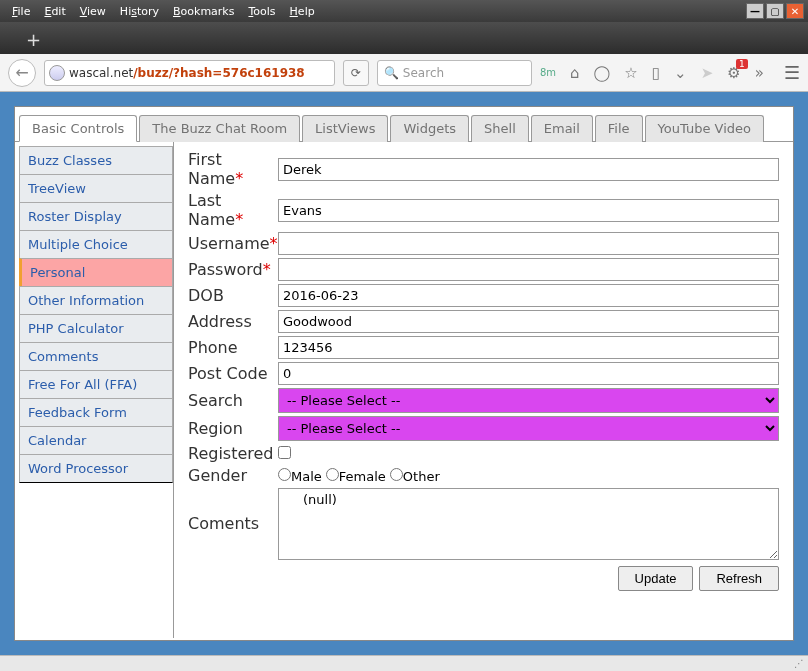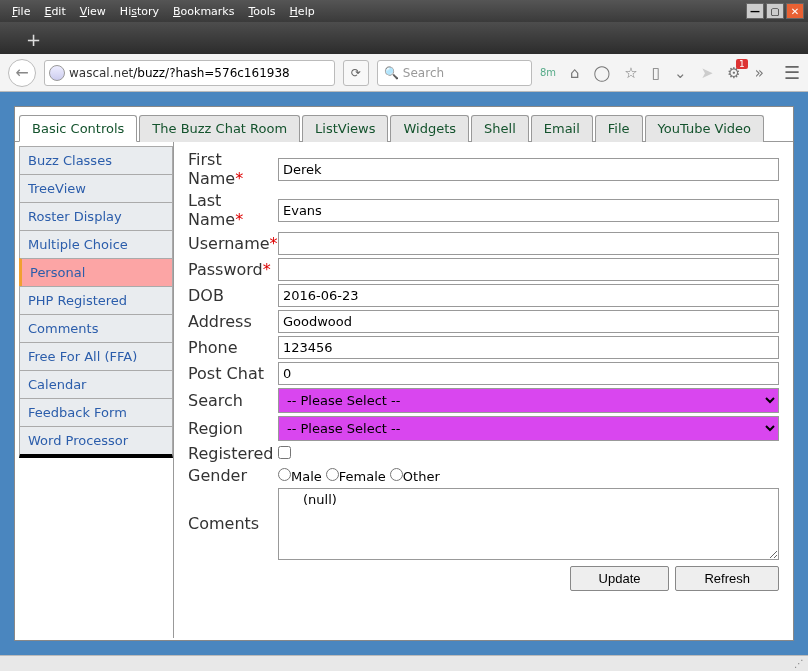--- a/index.html
+++ b/index.html
@@ -21,58 +21,58 @@
 .tab-close { color: #888; font-size: 13px; margin-left: auto; }
 .new-tab { color: #ddd; font-size: 18px; margin-left: 8px; margin-bottom: 4px; }
 
 
 .toolbar { background: #f4f4f4; border-bottom: 1px solid #bbb; height: 38px; display: flex; align-items: center; padding: 0 8px; gap: 8px; }
 .nav-back { width: 28px; height: 28px; border: 1px solid #bbb; border-radius: 50%; display:flex; align-items:center; justify-content:center; color:#888; font-size:16px; background:#fff; }
 .url-box, .search-box { display: flex; align-items: center; border: 1px solid #bbb; background: #fff; height: 26px; border-radius: 3px; }
 .url-box { flex: 1; padding: 0 4px; gap: 4px; }
 .url-box .globe { width:16px; height:16px; border:1px solid #999; border-radius:50%; background: linear-gradient(#eef, #cce); }
 .url-text { font-size: 12px; color: #333; flex:1; }
-.url-text .gray { color: #000000; }
+.url-text .gray { color: #c2410c; font-weight: bold; }
 .reload-btn { width: 26px; height: 26px; border:1px solid #bbb; border-radius:3px; display:flex;align-items:center;justify-content:center;color:#666;background:#f8f8f8; }
 .search-box { width: 155px; padding: 0 6px; gap: 4px; color:#999; }
 .toolbar-icons { display:flex; align-items:center; gap: 14px; color:#777; font-size:15px; }
 .toolbar-icons .item { position:relative;text-align:center; }
 .badge { position:absolute; top:-5px; right:-7px; background:#d33; color:#fff; font-size:9px; padding:0 3px; border-radius:2px; }
 .menu-btn { font-size: 18px; color:#666; margin-left: 6px; }
 
 
 .page-bg { background: #4a86bf; padding: 14px; height: calc(671px - 22px - 32px - 38px - 16px); }
 .page-card { background: #fff; border: 1px solid #888; height: 100%; padding: 0; position:relative; }
 
 
 .top-tabs { display: flex; padding-left: 4px; padding-top: 8px; }
-.top-tab { border: 1px solid #999; background: #e6e6e6; padding: 5px 12px; font-size: 13px; color: #14532d; margin-right: 2px; border-bottom: none; border-radius: 3px 3px 0 0; cursor:pointer; }
+.top-tab { border: 1px solid #999; background: #e6e6e6; padding: 5px 12px; font-size: 13px; color: #737373; margin-right: 2px; border-bottom: none; border-radius: 3px 3px 0 0; cursor:pointer; }
 .top-tab.active { background: #fff; border-bottom: 1px solid #fff; position:relative; z-index:2; }
 
 
 .content-row { display: flex; border-top: 1px solid #999; margin-top:-1px; height: calc(100% - 36px); }
 
 
 .sidebar { width: 158px; padding: 4px 0 4px 4px; }
 .sidebar-item { border: 1px solid #aaa; background: #e9ecef; padding: 6px 8px; font-size: 13px; color: #2b5dab; margin-bottom: 0; border-bottom: none; cursor:pointer; }
-.sidebar-item:last-child { border-bottom: 4px solid #000000; }
+.sidebar-item:last-child { border-bottom: 1px solid #000000; }
 .sidebar-item.active { background: #fca5a5; border-left: 3px solid #f0a030; }
 
 
 .form-panel { flex:1; border-left: 1px solid #999; padding: 8px 14px; overflow:auto; }
 .form-row { display:flex; align-items:center; margin-bottom: 3px; }
 .form-label { width: 90px; font-size: 16px; color: #333; }
 .req { color: #d00; }
 .form-row input[type=text], .form-row input[type=password], .form-row select, .form-row textarea {
   flex:1; border:1px solid #999; padding: 3px 4px; font-size: 13px; font-family: inherit; background:#fff;
 }
 .form-row select { background: #d946ef; }
 .form-row textarea { height: 72px; resize: both; padding-left: 24px; }
 .form-buttons { display:flex; justify-content:flex-end; gap:6px; margin-top: 6px; }
-.form-buttons button { border:1px solid #888; background:#eee; padding: 4px 28px; font-size:13px; border-radius:2px; cursor:pointer; }
+.form-buttons button { border:1px solid #888; background:#eee; padding: 4px 16px; font-size:13px; border-radius:2px; cursor:pointer; }
 .radio-group { display:flex; gap: 4px; align-items:center; font-size:13px; }
 
 .statusbar { height:16px; background:#e8e8e8; border-top:1px solid #bbb; display:flex; justify-content:flex-end; align-items:center; padding-right:4px; color:#888; font-size:10px; }
 </style>
 </head>
 <body>
 
 <div class="titlebar">
   <div class="menubar">
     <span><u>F</u>ile</span>
@@ -133,25 +133,26 @@
         <div class="top-tab">File</div>
         <div class="top-tab">YouTube Video</div>
       </div>
     <div class="content-row">
       <div class="sidebar" id="sidebar">
           <div class="sidebar-item">Buzz Classes</div>
           <div class="sidebar-item">TreeView</div>
           <div class="sidebar-item">Roster Display</div>
           <div class="sidebar-item">Multiple Choice</div>
           <div class="sidebar-item active">Personal</div>
-          <div class="sidebar-item">PHP Registered</div>
+          <div class="sidebar-item">Other Information</div>
+          <div class="sidebar-item">PHP Calculator</div>
           <div class="sidebar-item">Comments</div>
           <div class="sidebar-item">Free For All (FFA)</div>
+          <div class="sidebar-item">Feedback Form</div>
           <div class="sidebar-item">Calendar</div>
-          <div class="sidebar-item">Feedback Form</div>
           <div class="sidebar-item">Word Processor</div>
         </div>
       <div class="form-panel">
 
         <div class="form-row">
           <div class="form-label"><span>First Name</span><span class="req">*</span></div>
           <input type="text" value="Derek" style="">
         </div>
         <div class="form-row">
           <div class="form-label"><span>Last Name</span><span class="req">*</span></div>
@@ -171,21 +172,21 @@
         </div>
         <div class="form-row">
           <div class="form-label">Address</div>
           <input type="text" value="Goodwood" style="">
         </div>
         <div class="form-row">
           <div class="form-label">Phone</div>
           <input type="text" value="123456" style="">
         </div>
         <div class="form-row">
-          <div class="form-label">Post Chat</div>
+          <div class="form-label">Post Code</div>
           <input type="text" value="0" style="">
         </div>
         <div class="form-row">
           <div class="form-label">Search</div>
           <select><option>-- Please Select --</option></select>
         </div>
         <div class="form-row">
           <div class="form-label">Region</div>
           <select><option>-- Please Select --</option></select>
         </div>

